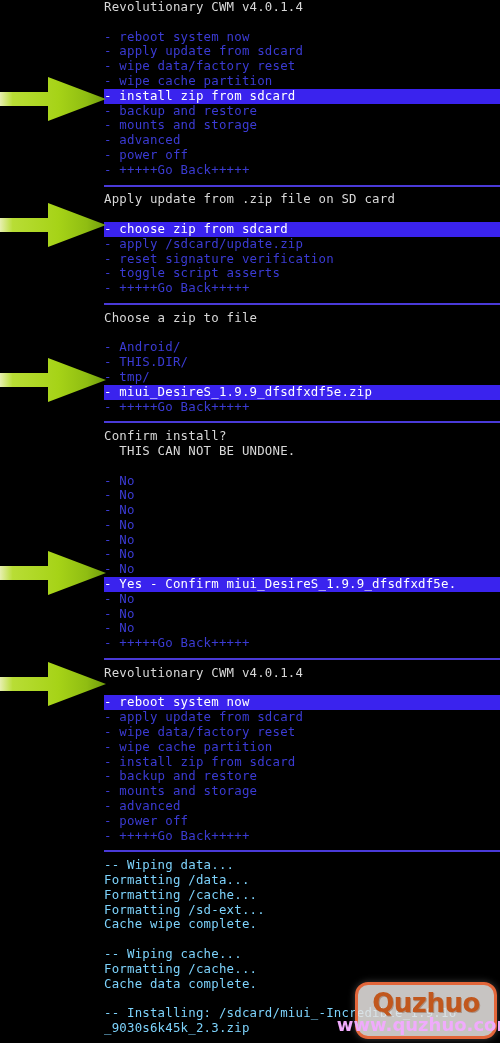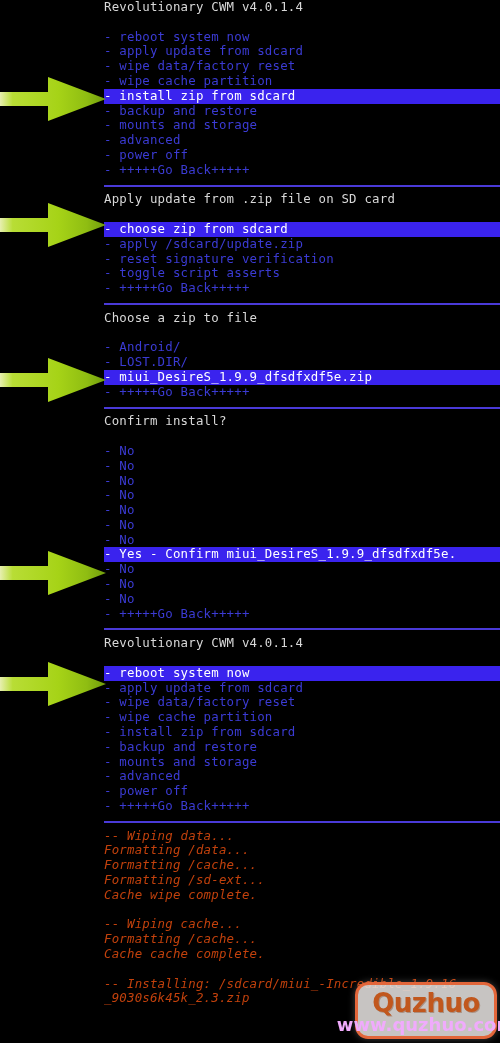--- a/index.html
+++ b/index.html
@@ -37,22 +37,21 @@
     font-size: 12.4px;
     letter-spacing: 0.2px;
     white-space: pre;
     color: #3b3bd4;
     position: relative;
   }
   .line.head {
     color: #d8d8d8;
   }
   .line.log {
-    color: #c2410c;
-    font-style: italic;
+    color: #7dd3fc;
   }
   .line.blank { color: transparent; }
 
   
   .line.sel {
     color: #ffffff;
     background: #3a23ee;
     width: 396px;
     box-shadow: 0 0 0 0 #3a23ee;
   }
@@ -140,25 +139,27 @@
       <div class="line blank"> </div>
       <div class="line sel"><span class="txt">- choose zip from sdcard</span></div>
       <div class="line "><span class="txt">- apply /sdcard/update.zip</span></div>
       <div class="line "><span class="txt">- reset signature verification</span></div>
       <div class="line "><span class="txt">- toggle script asserts</span></div>
       <div class="line "><span class="txt">- +++++Go Back+++++</span></div>
       <div class="rule"></div>
       <div class="line head"><span class="txt">Choose a zip to file</span></div>
       <div class="line blank"> </div>
       <div class="line "><span class="txt">- Android/</span></div>
-      <div class="line "><span class="txt">- LOST.DIR/</span></div>
+      <div class="line "><span class="txt">- THIS.DIR/</span></div>
+      <div class="line "><span class="txt">- tmp/</span></div>
       <div class="line sel"><span class="txt">- miui_DesireS_1.9.9_dfsdfxdf5e.zip</span></div>
       <div class="line "><span class="txt">- +++++Go Back+++++</span></div>
       <div class="rule"></div>
       <div class="line head"><span class="txt">Confirm install?</span></div>
+      <div class="line head"><span class="txt">  THIS CAN NOT BE UNDONE.</span></div>
       <div class="line blank"> </div>
       <div class="line "><span class="txt">- No</span></div>
       <div class="line "><span class="txt">- No</span></div>
       <div class="line "><span class="txt">- No</span></div>
       <div class="line "><span class="txt">- No</span></div>
       <div class="line "><span class="txt">- No</span></div>
       <div class="line "><span class="txt">- No</span></div>
       <div class="line "><span class="txt">- No</span></div>
       <div class="line sel"><span class="txt">- Yes - Confirm miui_DesireS_1.9.9_dfsdfxdf5e.</span></div>
       <div class="line "><span class="txt">- No</span></div>
@@ -180,21 +181,21 @@
       <div class="line "><span class="txt">- +++++Go Back+++++</span></div>
       <div class="rule"></div>
       <div class="line log"><span class="txt">-- Wiping data...</span></div>
       <div class="line log"><span class="txt">Formatting /data...</span></div>
       <div class="line log"><span class="txt">Formatting /cache...</span></div>
       <div class="line log"><span class="txt">Formatting /sd-ext...</span></div>
       <div class="line log"><span class="txt">Cache wipe complete.</span></div>
       <div class="line blank"> </div>
       <div class="line log"><span class="txt">-- Wiping cache...</span></div>
       <div class="line log"><span class="txt">Formatting /cache...</span></div>
-      <div class="line log"><span class="txt">Cache cache complete.</span></div>
+      <div class="line log"><span class="txt">Cache data complete.</span></div>
       <div class="line blank"> </div>
       <div class="line log"><span class="txt">-- Installing: /sdcard/miui_-Incredible_1.9.16</span></div>
       <div class="line log"><span class="txt">_9030s6k45k_2.3.zip</span></div>
     </div>
   <div id="arrow-layer">
       <div class="arrow" style="top: 73px;">
         <svg width="108" height="52" viewBox="0 0 108 52" xmlns="http://www.w3.org/2000/svg">
           <defs>
             <linearGradient id="g_arrow-install-zip" x1="0" y1="0" x2="1" y2="0">
               <stop offset="0%" stop-color="#e7efb0"></stop>

